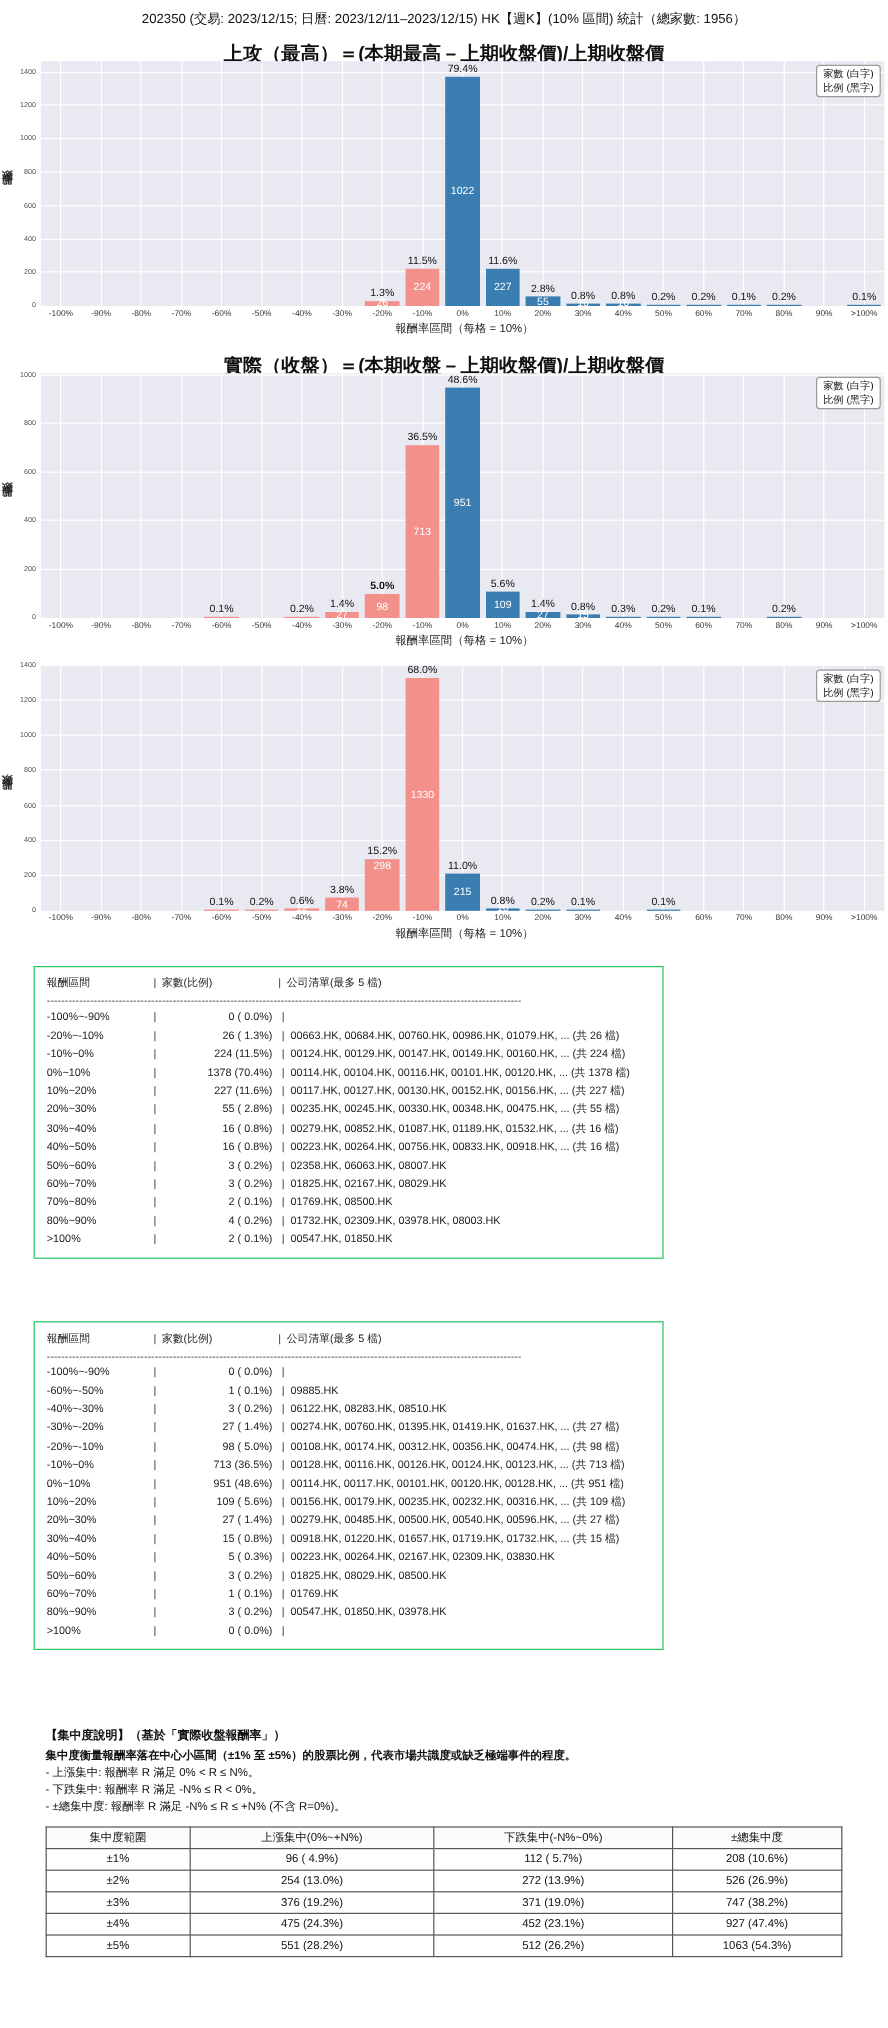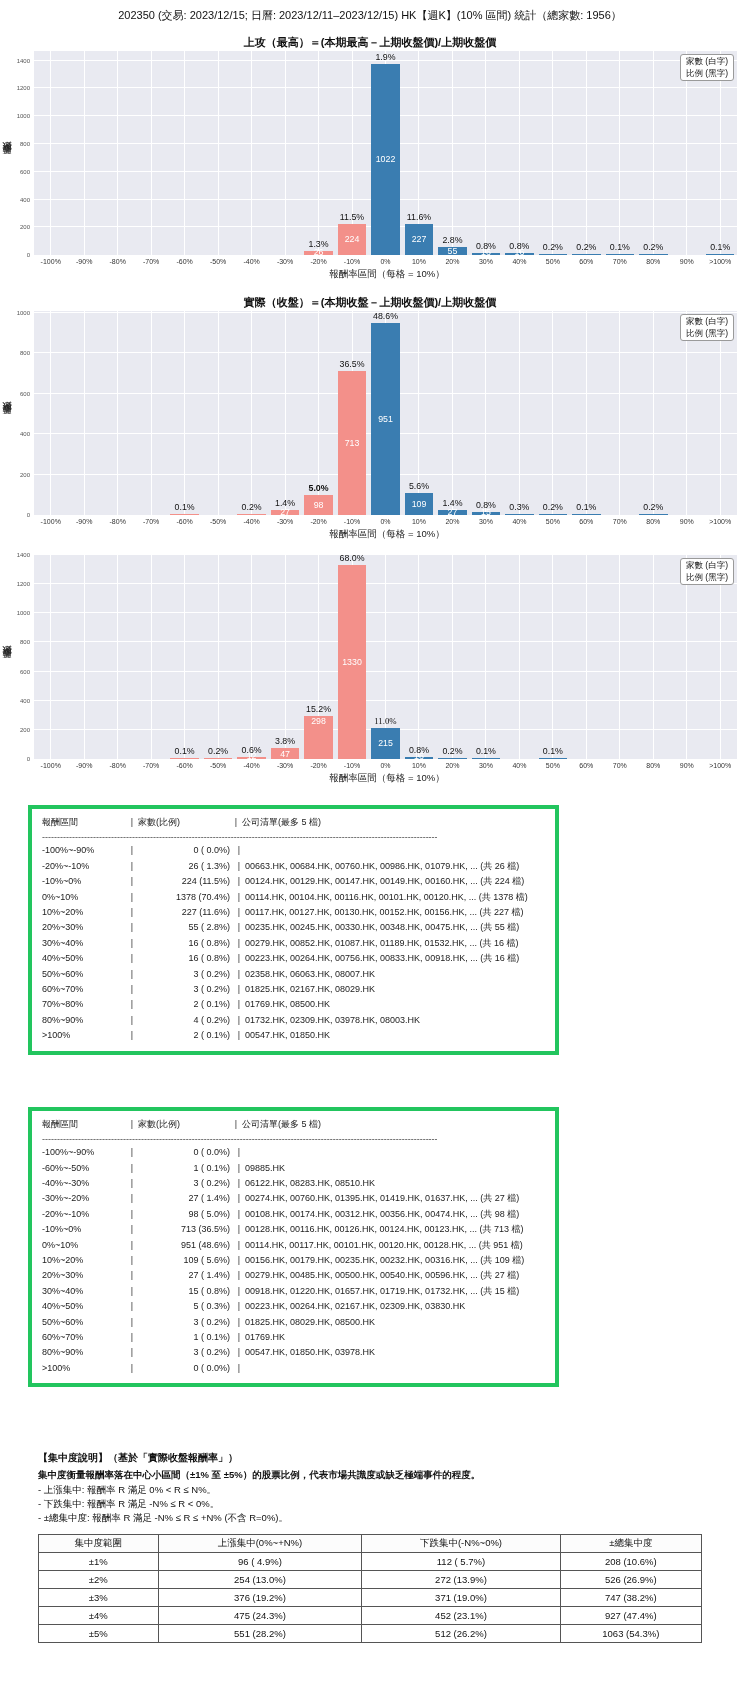--- a/index.html
+++ b/index.html
@@ -1,37 +1,37 @@
 <!DOCTYPE html>
 <html><head>
 <meta charset="utf-8">
 <style>
   html,body{margin:0;padding:0;background:#fff;}
   body{width:740px;height:1690px;overflow:hidden;font-family:"Liberation Sans","DejaVu Sans",sans-serif;color:#111;}
   .main-title{margin-top:8px;text-align:center;font-size:11px;font-weight:500;}
   .chart{margin-top:12px;}
-  .chart-title{text-align:center;font-size:11px;font-weight:600;height:16px;}
+  .chart-title{text-align:center;font-size:16px;font-weight:600;height:16px;}
   .chart-body{position:relative;padding-left:34px;padding-right:3px;}
   .ylabel{position:absolute;left:1px;top:50%;transform:rotate(180deg) translateY(50%);writing-mode:vertical-rl;font-size:9.5px;color:#222;letter-spacing:1px;}
   .plot{position:relative;height:204px;background:#e9eaf1;}
   .hgrid{position:absolute;left:0;right:0;height:1px;background:#fff;}
   .vgrid{position:absolute;top:0;bottom:0;width:1px;background:#fff;}
   .ytick{position:absolute;left:-33px;width:29px;text-align:right;font-size:6px;color:#555;}
   .xtick{position:absolute;top:100%;margin-top:3px;transform:translateX(-50%);font-size:7px;color:#333;white-space:nowrap;}
   .bar{position:absolute;bottom:0;z-index:1;}
   .pct{position:absolute;transform:translateX(-50%);font-size:8.8px;font-weight:500;color:#111;white-space:nowrap;z-index:2;}
   .cnt{position:absolute;transform:translateX(-50%);font-size:8.8px;font-weight:500;color:#fff;white-space:nowrap;z-index:2;}
   .legend{position:absolute;top:3px;right:3px;background:#fff;border:1px solid #9a9a9a;border-radius:3px;padding:1px 5px;font-size:8.5px;line-height:11.5px;color:#111;z-index:3;}
   .xticks-space{height:13px;}
   .xlabel{margin-left:34px;text-align:center;font-size:9.5px;color:#222;height:15px;}
   .listing{margin-left:28px;}
   .listing-a{margin-top:18px;}
   .listing-b{margin-top:52px;}
   .listing-title{font-size:10px;font-weight:600;margin-bottom:4px;}
-  .listing-box{width:505px;border:4px solid #22c55e;background:#fff;padding:6px 8px 7px 10px;font-size:9px;line-height:15.4px;color:#222;}
+  .listing-box{width:505px;border:1px solid #22c55e;background:#fff;padding:6px 8px 7px 10px;font-size:9px;line-height:15.4px;color:#222;}
   .lrow,.lheader{display:flex;align-items:baseline;white-space:nowrap;}
   .lc-range{width:84px;flex:none;}
   .lc-pipe{width:12px;flex:none;text-align:center;color:#333;}
   .lc-count{width:92px;flex:none;text-align:right;padding-right:3px;}
   .lheader .lc-count{text-align:left;padding-right:0;}
   .lc-comp{flex:1;overflow:hidden;}
   .listing-sep{height:13px;overflow:hidden;white-space:nowrap;width:395px;color:#444;letter-spacing:0;}
   .conc{margin-left:38px;margin-top:64px;}
   .conc-title{font-size:10px;font-weight:700;}
   .conc-desc{font-size:9.5px;font-weight:600;margin-top:4px;}
@@ -112,21 +112,21 @@
         <div class="vgrid" style="left: calc(97.619% - 0.5px);"></div>
         <div class="xtick" style="left: 97.619%;">&gt;100%</div>
         <div class="bar" style="left: 38.4524%; width: 4.04762%; height: 3.60816px; background: rgb(243, 144, 138);"></div>
         <div class="cnt" style="left: 40.4762%; bottom: -2px;">26</div>
         <div class="pct" style="left: 40.4762%; bottom: 5.60816px;">1.3%</div>
         <div class="bar" style="left: 43.2143%; width: 4.04762%; height: 31.0857px; background: rgb(243, 144, 138);"></div>
         <div class="cnt" style="left: 45.2381%; bottom: 10.5429px;">224</div>
         <div class="pct" style="left: 45.2381%; bottom: 33.0857px;">11.5%</div>
         <div class="bar" style="left: 47.9762%; width: 4.04762%; height: 191.233px; background: rgb(58, 125, 177);"></div>
         <div class="cnt" style="left: 50%; bottom: 90.6163px;">1022</div>
-        <div class="pct" style="left: 50%; bottom: 193.233px;">1.9%</div>
+        <div class="pct" style="left: 50%; bottom: 193.233px;">79.4%</div>
         <div class="bar" style="left: 52.7381%; width: 4.04762%; height: 31.502px; background: rgb(58, 125, 177);"></div>
         <div class="cnt" style="left: 54.7619%; bottom: 10.751px;">227</div>
         <div class="pct" style="left: 54.7619%; bottom: 33.502px;">11.6%</div>
         <div class="bar" style="left: 57.5%; width: 4.04762%; height: 7.63265px; background: rgb(58, 125, 177);"></div>
         <div class="cnt" style="left: 59.5238%; bottom: -1.18367px;">55</div>
         <div class="pct" style="left: 59.5238%; bottom: 9.63265px;">2.8%</div>
         <div class="bar" style="left: 62.2619%; width: 4.04762%; height: 2.22041px; background: rgb(58, 125, 177);"></div>
         <div class="cnt" style="left: 64.2857%; bottom: -2px;">16</div>
         <div class="pct" style="left: 64.2857%; bottom: 4.22041px;">0.8%</div>
         <div class="bar" style="left: 67.0238%; width: 4.04762%; height: 2.22041px; background: rgb(58, 125, 177);"></div>
@@ -315,31 +315,31 @@
         <div class="vgrid" style="left: calc(97.619% - 0.5px);"></div>
         <div class="xtick" style="left: 97.619%;">&gt;100%</div>
         <div class="bar" style="left: 19.4048%; width: 4.04762%; height: 1px; background: rgb(243, 144, 138);"></div>
         <div class="pct" style="left: 21.4286%; bottom: 3px;">0.1%</div>
         <div class="bar" style="left: 24.1667%; width: 4.04762%; height: 1px; background: rgb(243, 144, 138);"></div>
         <div class="pct" style="left: 26.1905%; bottom: 3px;">0.2%</div>
         <div class="bar" style="left: 28.9286%; width: 4.04762%; height: 1.74857px; background: rgb(243, 144, 138);"></div>
         <div class="cnt" style="left: 30.9524%; bottom: -2px;">12</div>
         <div class="pct" style="left: 30.9524%; bottom: 3.74857px;">0.6%</div>
         <div class="bar" style="left: 33.6905%; width: 4.04762%; height: 10.7829px; background: rgb(243, 144, 138);"></div>
-        <div class="cnt" style="left: 35.7143%; bottom: 0.391429px;">47</div>
+        <div class="cnt" style="left: 35.7143%; bottom: 0.391429px;">74</div>
         <div class="pct" style="left: 35.7143%; bottom: 12.7829px;">3.8%</div>
         <div class="bar" style="left: 38.4524%; width: 4.04762%; height: 43.4229px; background: rgb(243, 144, 138);"></div>
         <div class="cnt" style="left: 40.4762%; bottom: 33px;">298</div>
         <div class="pct" style="left: 40.4762%; bottom: 45.4229px;">15.2%</div>
         <div class="bar" style="left: 43.2143%; width: 4.04762%; height: 193.8px; background: rgb(243, 144, 138);"></div>
         <div class="cnt" style="left: 45.2381%; bottom: 91.9px;">1330</div>
         <div class="pct" style="left: 45.2381%; bottom: 195.8px;">68.0%</div>
         <div class="bar" style="left: 47.9762%; width: 4.04762%; height: 31.3286px; background: rgb(58, 125, 177);"></div>
         <div class="cnt" style="left: 50%; bottom: 10.6643px;">215</div>
-        <div class="pct" style="left: 50%; bottom: 33.3286px; font-family: Liberation Serif, serif;">11.0%</div>
+        <div class="pct" style="left: 50%; bottom: 33.3286px;">11.0%</div>
         <div class="bar" style="left: 52.7381%; width: 4.04762%; height: 2.33143px; background: rgb(58, 125, 177);"></div>
         <div class="cnt" style="left: 54.7619%; bottom: -2px;">16</div>
         <div class="pct" style="left: 54.7619%; bottom: 4.33143px;">0.8%</div>
         <div class="bar" style="left: 57.5%; width: 4.04762%; height: 1px; background: rgb(58, 125, 177);"></div>
         <div class="pct" style="left: 59.5238%; bottom: 3px;">0.2%</div>
         <div class="bar" style="left: 62.2619%; width: 4.04762%; height: 1px; background: rgb(58, 125, 177);"></div>
         <div class="pct" style="left: 64.2857%; bottom: 3px;">0.1%</div>
         <div class="bar" style="left: 71.7857%; width: 4.04762%; height: 1px; background: rgb(58, 125, 177);"></div>
         <div class="pct" style="left: 73.8095%; bottom: 3px;">0.1%</div>
       </div>

